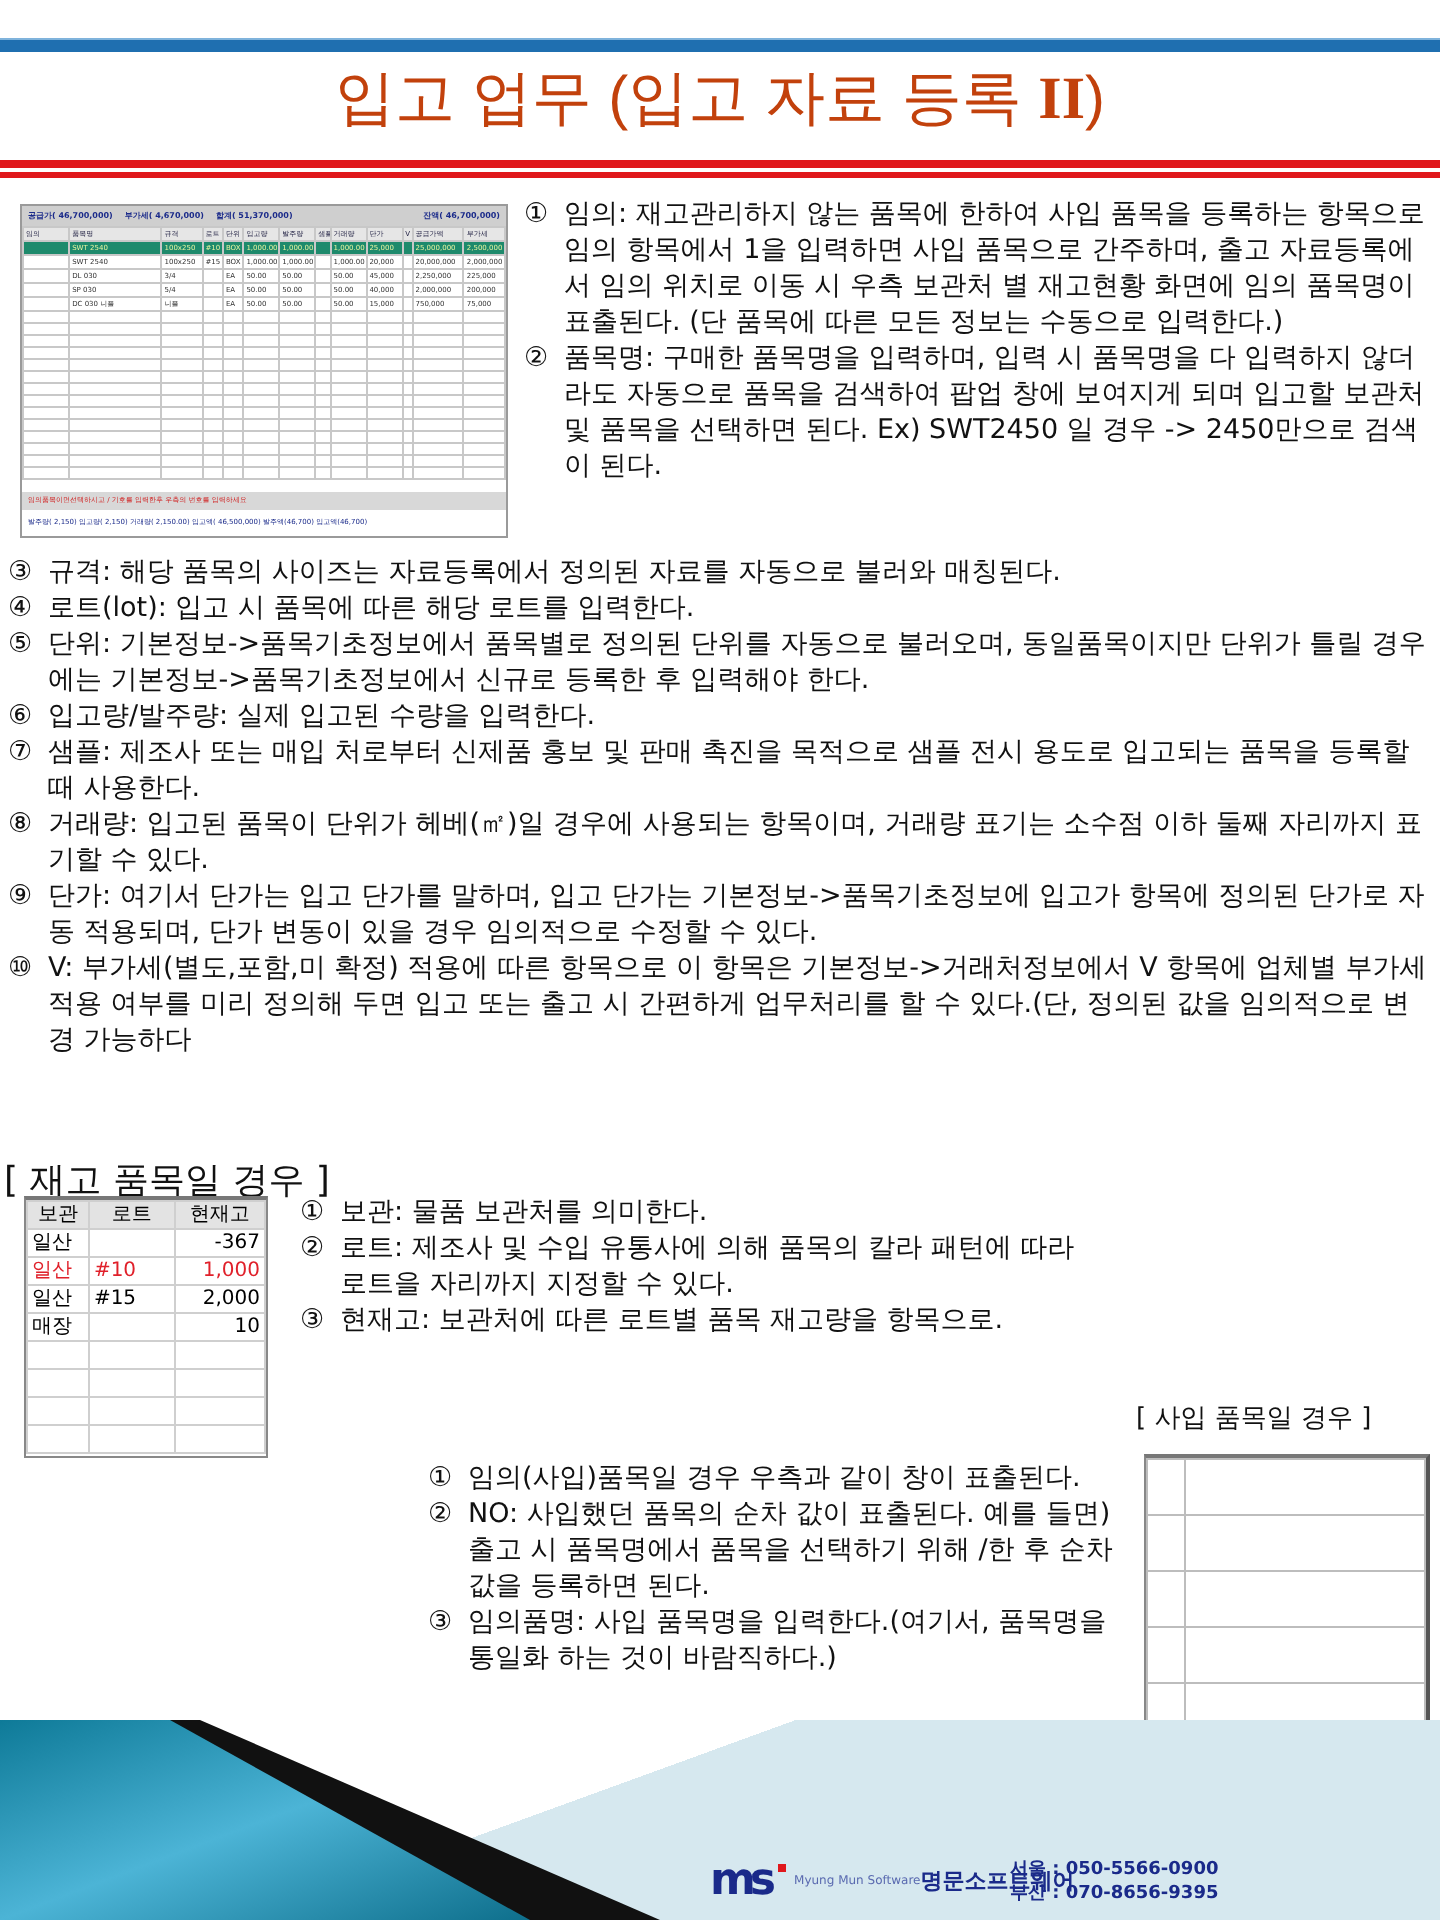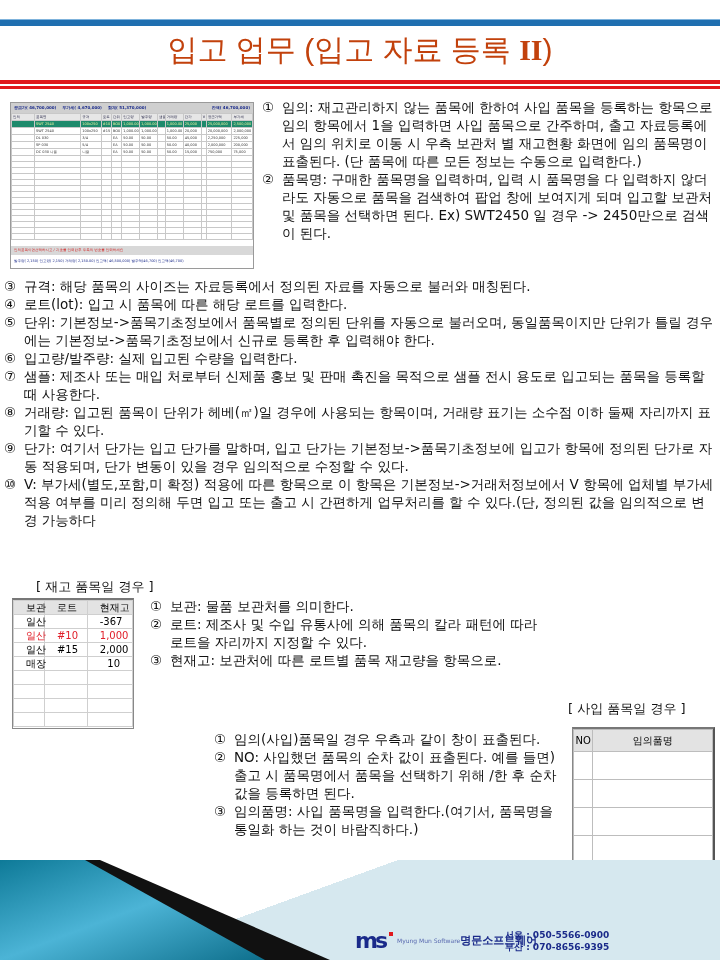--- a/index.html
+++ b/index.html
@@ -19,24 +19,24 @@
   .win tr.sel td{background:#1e8a6c;color:#e8f5a0;}
   .win .msg{position:absolute;left:0;top:143px;width:100%;height:9px;background:#d8d8d8;color:#d02020;font-size:3.5px;line-height:9px;padding-left:3px;box-sizing:border-box;}
   .win .sum{position:absolute;left:0;top:152px;width:100%;height:12px;color:#1a2a8a;font-size:3.5px;line-height:12px;padding-left:3px;box-sizing:border-box;}
 
   .txt{position:absolute;font-family:"DejaVu Sans","Liberation Sans",sans-serif;font-size:13.5px;line-height:18px;color:#111;}
   .item{display:flex;}
   .item .num{width:20px;flex:none;}
   .item .body{flex:1;}
 
   
-  .stocklabel{position:absolute;left:2px;top:578px;font-size:13px;color:#111;margin-left:34px;}
+  .stocklabel{position:absolute;left:2px;top:578px;font-size:18px;color:#111;}
   .stock{position:absolute;left:12px;top:598px;width:120px;height:128px;border:1px solid #888;border-top:2px solid #777;overflow:hidden;}
   .stock table{border-collapse:collapse;width:100%;table-layout:fixed;font-size:10px;}
-  .stock td{border:1px solid #cfcfcf;height:13px;padding:0 12px;line-height:13px;white-space:nowrap;}
+  .stock td{border:1px solid #cfcfcf;height:13px;padding:0 2px;line-height:13px;white-space:nowrap;}
   .stock tr.head td{background:#e3e3e3;text-align:center;}
   .stock td.r{text-align:right;}
   .stock tr.red td{color:#e0202a;}
 
   .misclabel{position:absolute;left:568px;top:700px;font-size:13px;color:#111;text-align:center;}
   .misc{position:absolute;left:572px;top:727px;width:140px;height:155px;border:1px solid #888;border-top:2px solid #777;border-right:2px solid #555;overflow:hidden;}
   .misc table{border-collapse:collapse;width:100%;table-layout:fixed;font-size:10px;}
   .misc td{border:1px solid #bdbdbd;height:25px;}
   .misc tr.head td{background:#e3e3e3;height:19px;text-align:center;}
 
@@ -522,24 +522,20 @@
       <span class="body">임의품명: 사입 품목명을 입력한다.(여기서, 품목명을 통일화 하는 것이 바람직하다.)</span>
     </div>
   </div>
 <div class="misc">
   <table>
     <colgroup>
         <col style="width:14%">
         <col style="width:86%">
       </colgroup>
     <tbody id="misc-body">
-        <tr class="head">
-          <td>NO</td>
-          <td>임의품명</td>
-        </tr>
         <tr>
           <td></td>
           <td></td>
         </tr>
         <tr>
           <td></td>
           <td></td>
         </tr>
         <tr>
           <td></td>

